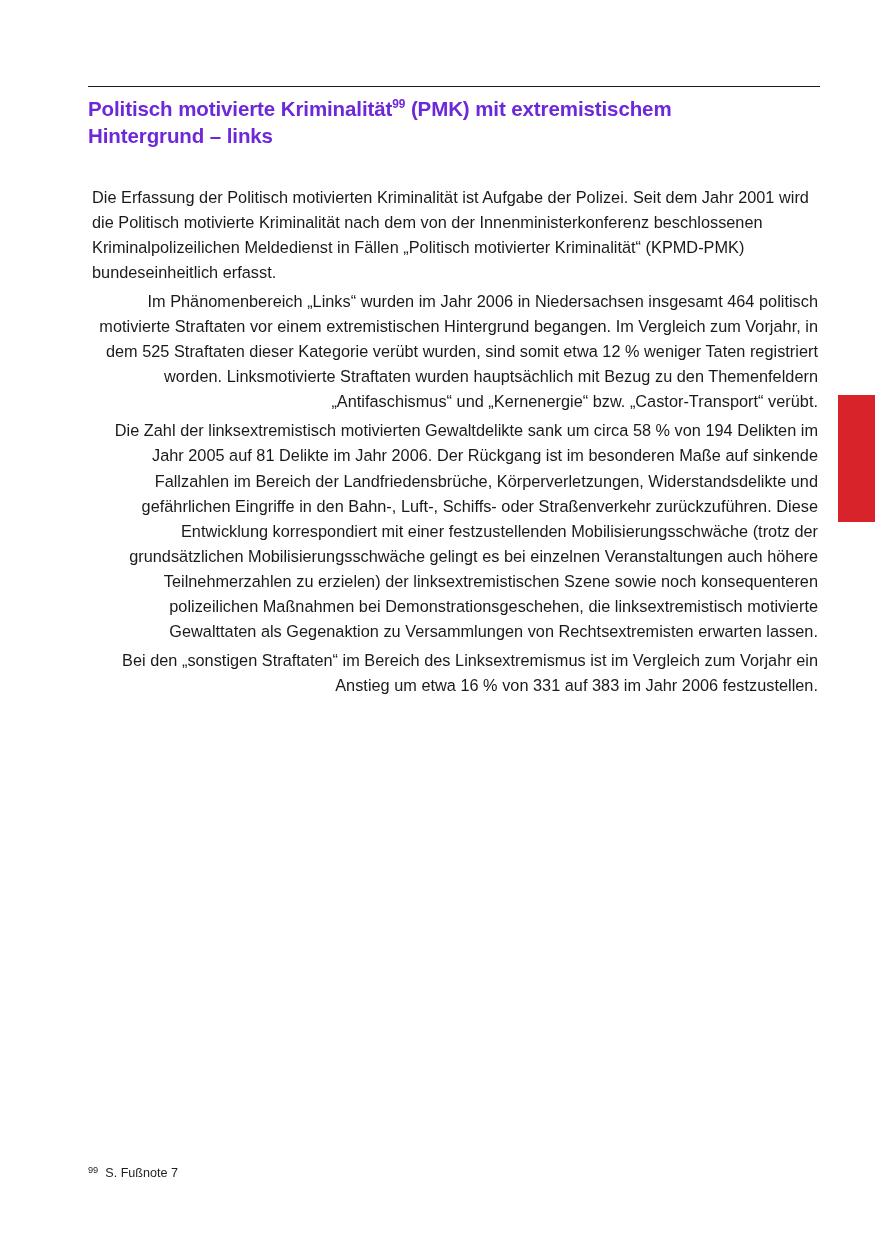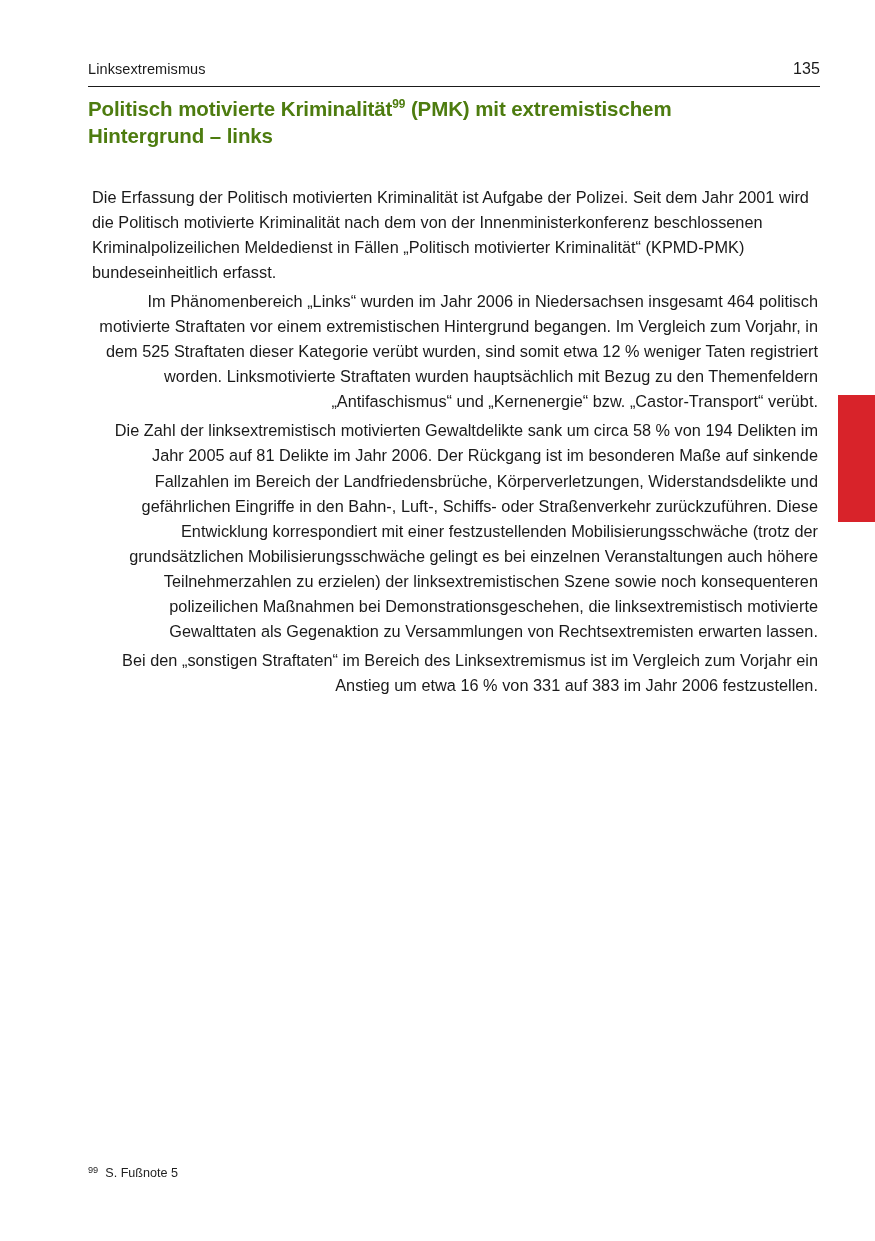--- a/index.html
+++ b/index.html
@@ -60,21 +60,21 @@
   .article-title {
     position: absolute;
     left: 88px;
     top: 96px;
     width: 700px;
     margin: 0;
     font-size: 20.5px;
     line-height: 26.5px;
     font-weight: 700;
     letter-spacing: -0.1px;
-    color: #4d7c0f;
+    color: #6d28d9;
   }
   .article-title sup {
     font-size: 0.58em;
     vertical-align: super;
     line-height: 0;
     font-weight: 700;
   }
 
   
   .body-copy {
@@ -128,39 +128,35 @@
     position: relative;
     top: -4px;
     margin-right: 7px;
   }
 </style>
 </head>
 <body>
 
 <div class="page">
 
-  <div class="running-head">
-    <span class="rh-title">Linksextremismus</span>
-    <span class="rh-folio">135</span>
-  </div>
   <div class="head-rule"></div>
 
   <h1 class="article-title">
     <span>Politisch motivierte Kriminalität</span><sup>99</sup><span> (PMK) mit extremistischem Hintergrund – links</span>
   </h1>
 
   <div class="body-copy">
     <p>Die Erfassung der Politisch motivierten Kriminalität ist Aufgabe der Polizei. Seit dem Jahr 2001 wird die Politisch motivierte Kriminalität nach dem von der Innenministerkonferenz beschlossenen Kriminalpolizeilichen Meldedienst in Fällen „Politisch motivierter Kriminalität“ (KPMD-PMK) bundeseinheitlich erfasst.</p>
     <p class="indent">Im Phänomenbereich „Links“ wurden im Jahr 2006 in Niedersachsen insgesamt 464 politisch motivierte Straftaten vor einem extremistischen Hintergrund begangen. Im Vergleich zum Vorjahr, in dem 525 Straftaten dieser Kategorie verübt wurden, sind somit etwa 12 % weniger Taten registriert worden. Linksmotivierte Straftaten wurden hauptsächlich mit Bezug zu den Themenfeldern „Antifaschismus“ und „Kernenergie“ bzw. „Castor-Transport“ verübt.</p>
     <p class="indent">Die Zahl der linksextremistisch motivierten Gewaltdelikte sank um circa 58 % von 194 Delikten im Jahr 2005 auf 81 Delikte im Jahr 2006. Der Rückgang ist im besonderen Maße auf sinkende Fallzahlen im Bereich der Landfriedensbrüche, Körperverletzungen, Widerstandsdelikte und gefährlichen Eingriffe in den Bahn-, Luft-, Schiffs- oder Straßenverkehr zurückzuführen. Diese Entwicklung korrespondiert mit einer festzustellenden Mobilisierungsschwäche (trotz der grundsätzlichen Mobilisierungsschwäche gelingt es bei einzelnen Veranstaltungen auch höhere Teilnehmerzahlen zu erzielen) der linksextremistischen Szene sowie noch konsequenteren polizeilichen Maßnahmen bei Demonstrationsgeschehen, die linksextremistisch motivierte Gewalttaten als Gegenaktion zu Versammlungen von Rechtsextremisten erwarten lassen.</p>
     <p class="indent">Bei den „sonstigen Straftaten“ im Bereich des Linksextremismus ist im Vergleich zum Vorjahr ein Anstieg um etwa 16 % von 331 auf 383 im Jahr 2006 festzustellen.</p>
   </div>
 
   <div class="thumb-tab"></div>
 
   <div class="footnote-area">
     <p class="footnote">
       <span class="fn-marker">99</span>
-      <span>S. Fußnote 5</span>
+      <span>S. Fußnote 7</span>
     </p>
   </div>
 
 </div>
 
 </body></html>

